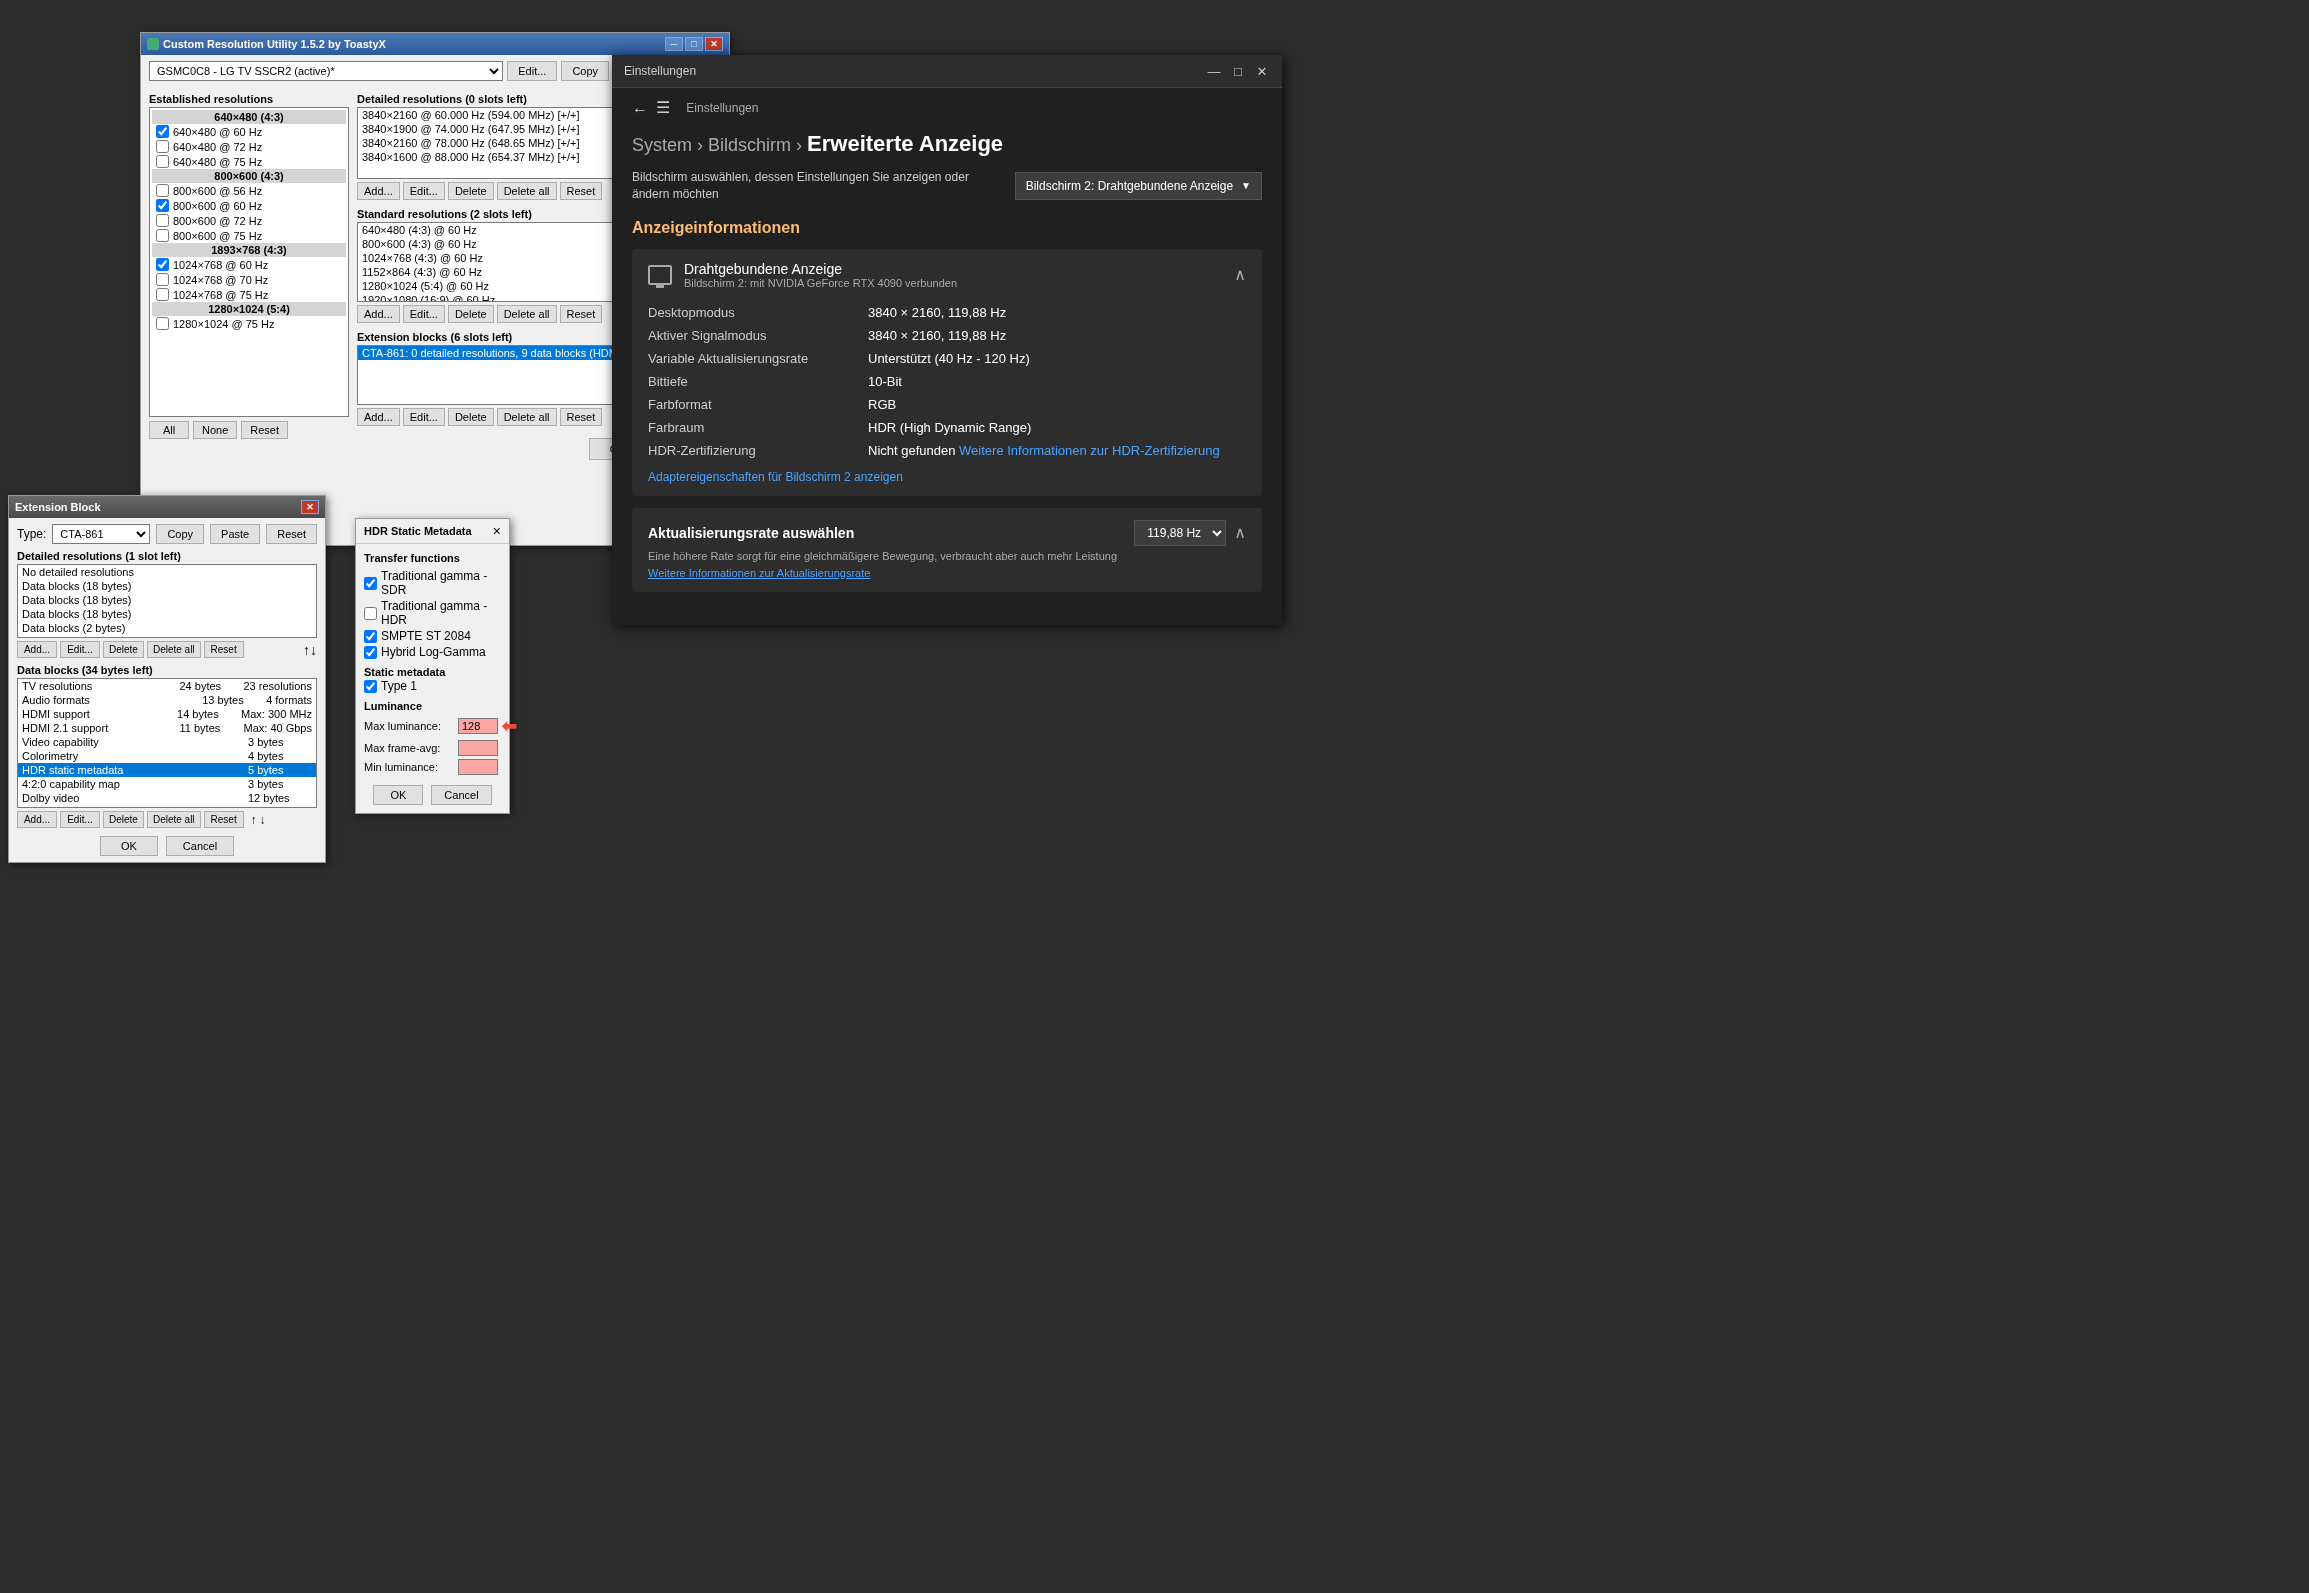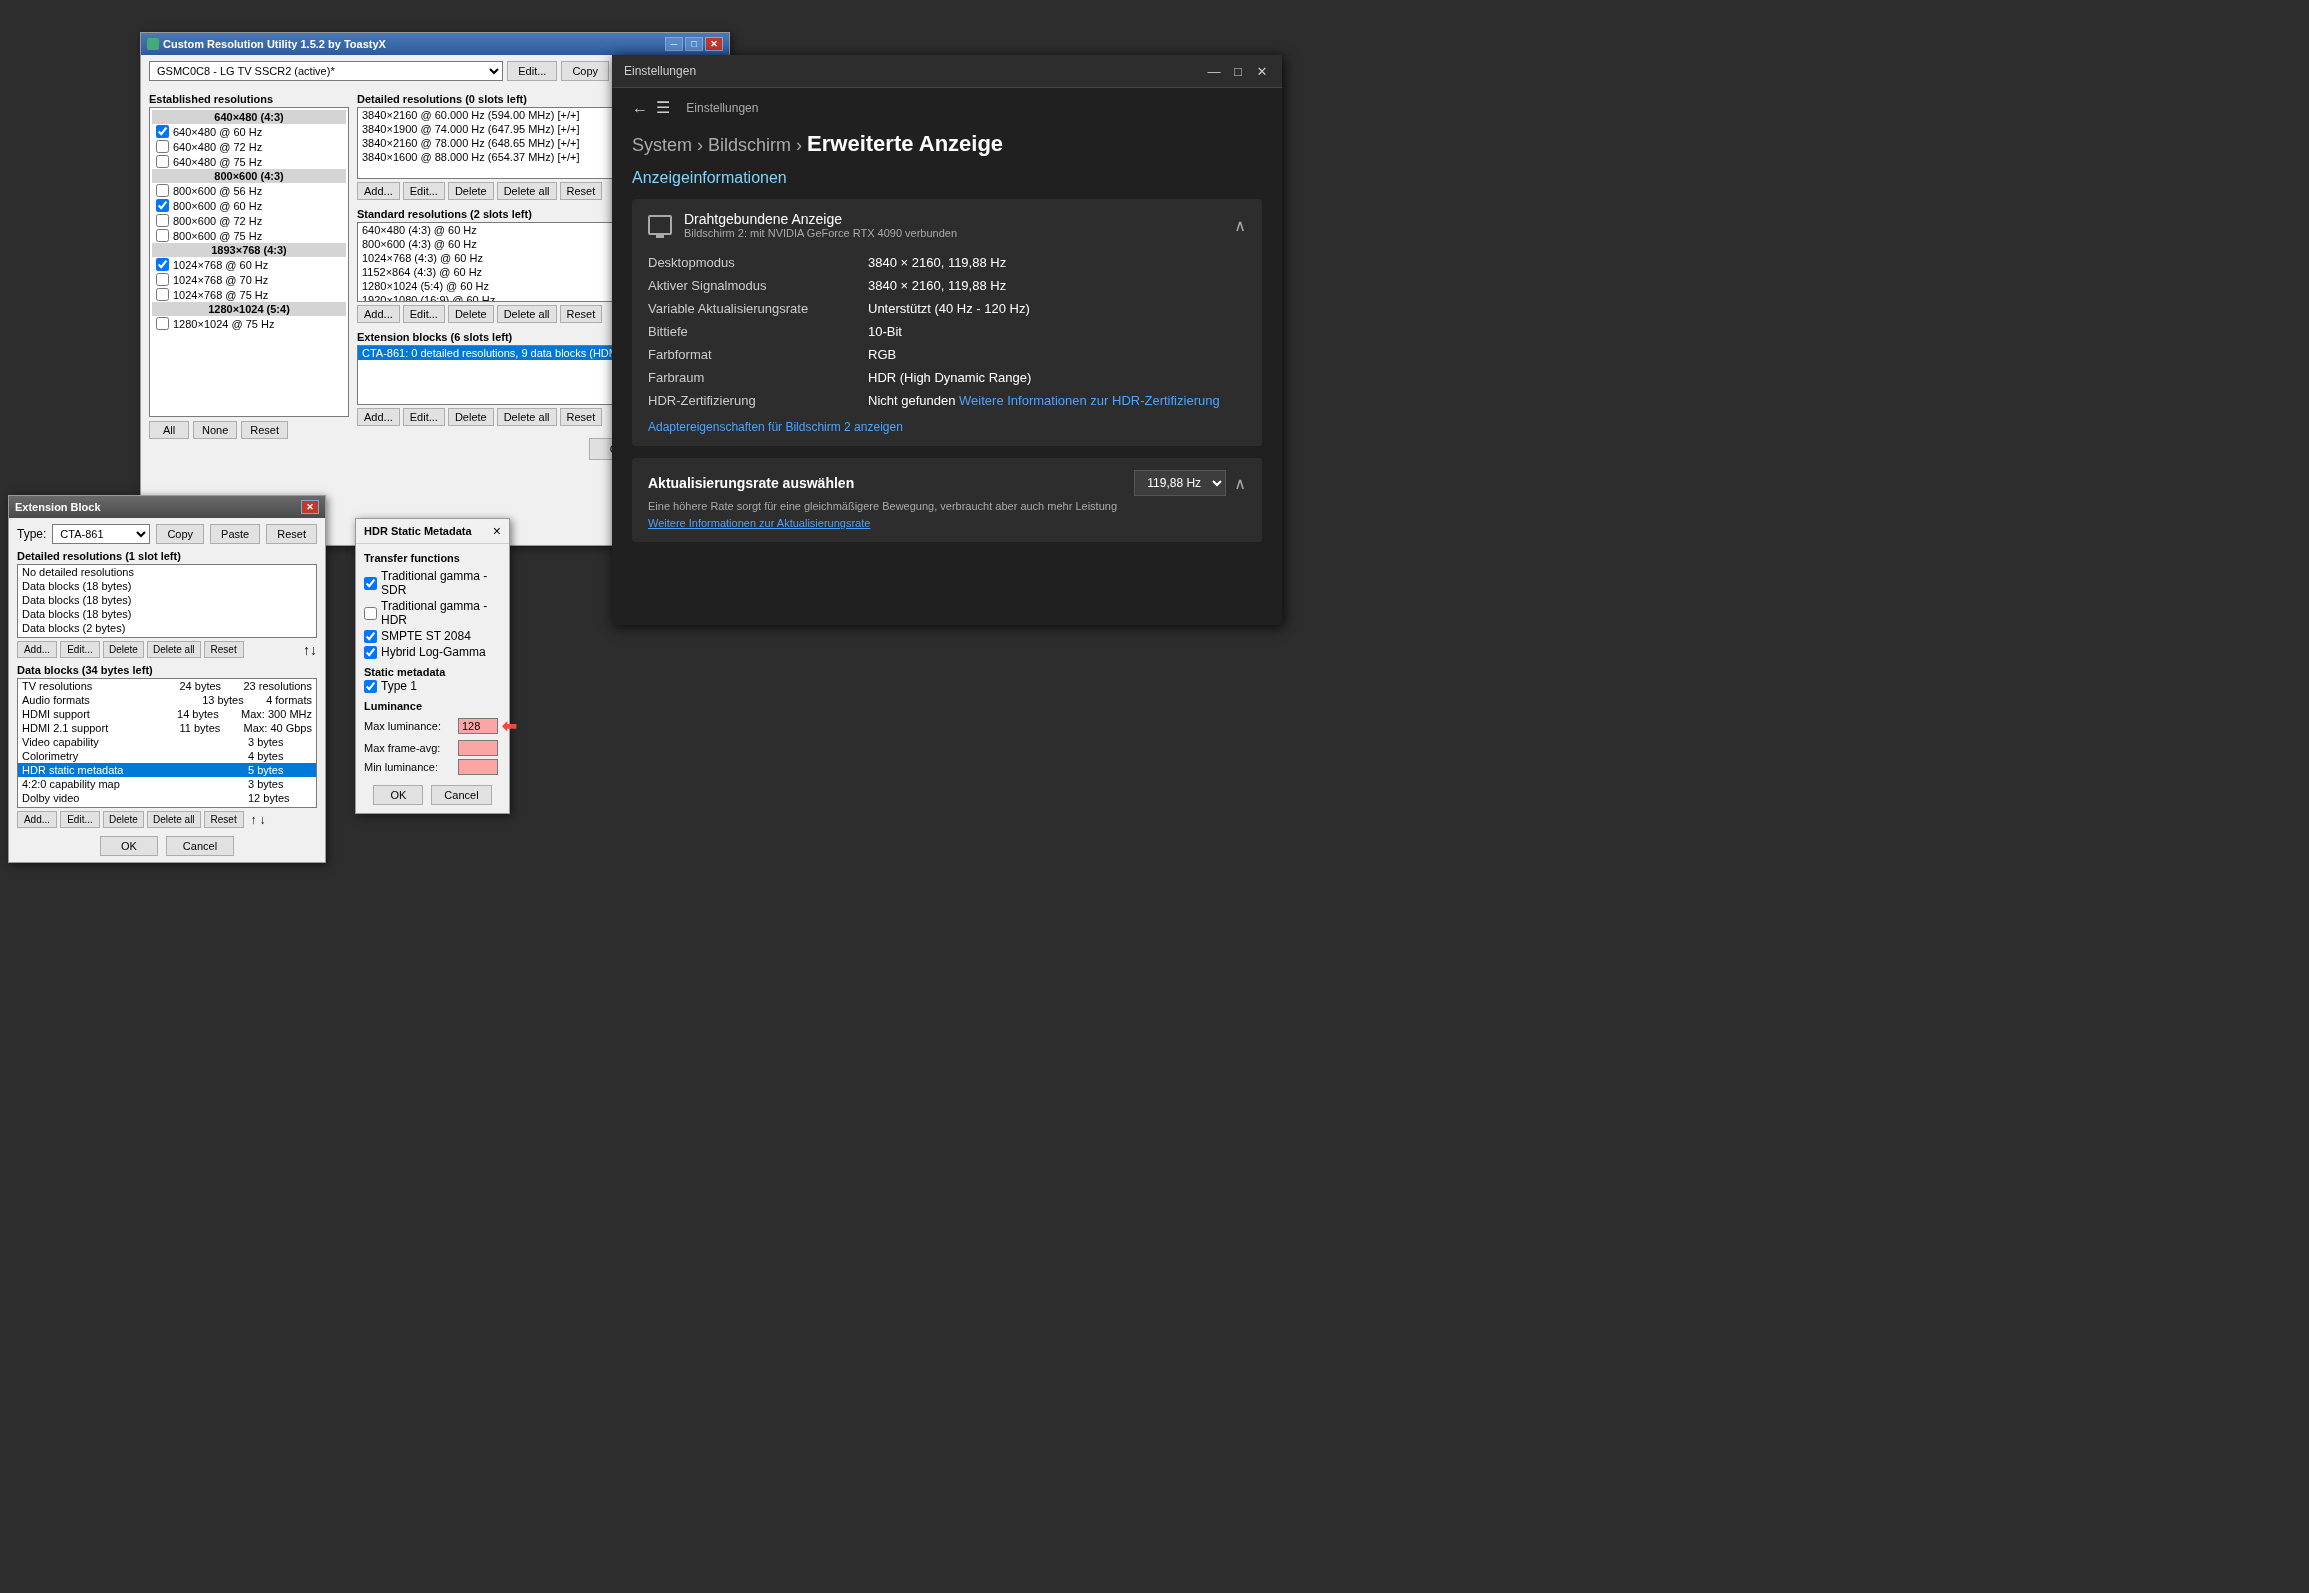--- a/index.html
+++ b/index.html
@@ -216,22 +216,22 @@
       cursor: pointer;
       display: flex;
       align-items: center;
       gap: 8px;
       min-width: 200px;
       justify-content: space-between;
     }
 
     .section-title {
       font-size: 16px;
-      font-weight: 400;
-      color: #7dd3fc;
+      font-weight: 700;
+      color: #fdba74;
       margin-bottom: 12px;
     }
 
     .info-card {
       background: #2d2d2d;
       border-radius: 4px;
       margin-bottom: 12px;
     }
 
     .info-card-header {
@@ -667,20 +667,31 @@
       <span>System</span>
       <span> › </span>
       <span>Bildschirm</span>
       <span> › </span>
       <span style="font-size:22px;font-weight:700;color:#fff;">Erweiterte Anzeige</span>
     </div>
   </div>
 
   <div style="padding:0 20px;overflow-y:auto;height:calc(100% - 130px);">
 
+    <div style="display:flex;align-items:center;justify-content:space-between;margin-bottom:16px;">
+      <p style="font-size:12px;color:#ccc;flex:1;line-height:1.4;">
+        <span>Bildschirm auswählen, dessen Einstellungen Sie anzeigen oder ändern möchten</span>
+      </p>
+      <div style="margin-left:16px;">
+        <div class="settings-dropdown">
+          <span>Bildschirm 2: Drahtgebundene Anzeige</span>
+          <span style="font-size:10px;">▼</span>
+        </div>
+      </div>
+    </div>
 
     <div class="section-title">Anzeigeinformationen</div>
 
     <div class="info-card">
       <div class="info-card-header">
         <div class="info-card-header-left">
           <div style="width:24px;height:20px;border:2px solid #aaa;border-radius:2px;position:relative;">
             <div style="position:absolute;bottom:-5px;left:50%;transform:translateX(-50%);width:8px;height:3px;background:#aaa;"></div>
           </div>
           <div>

